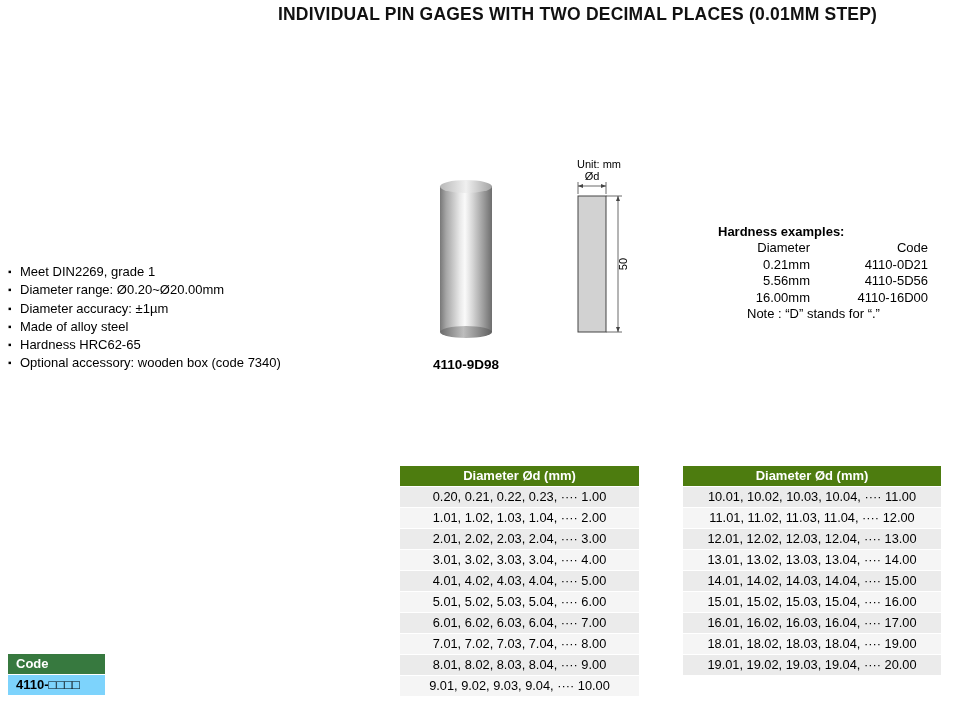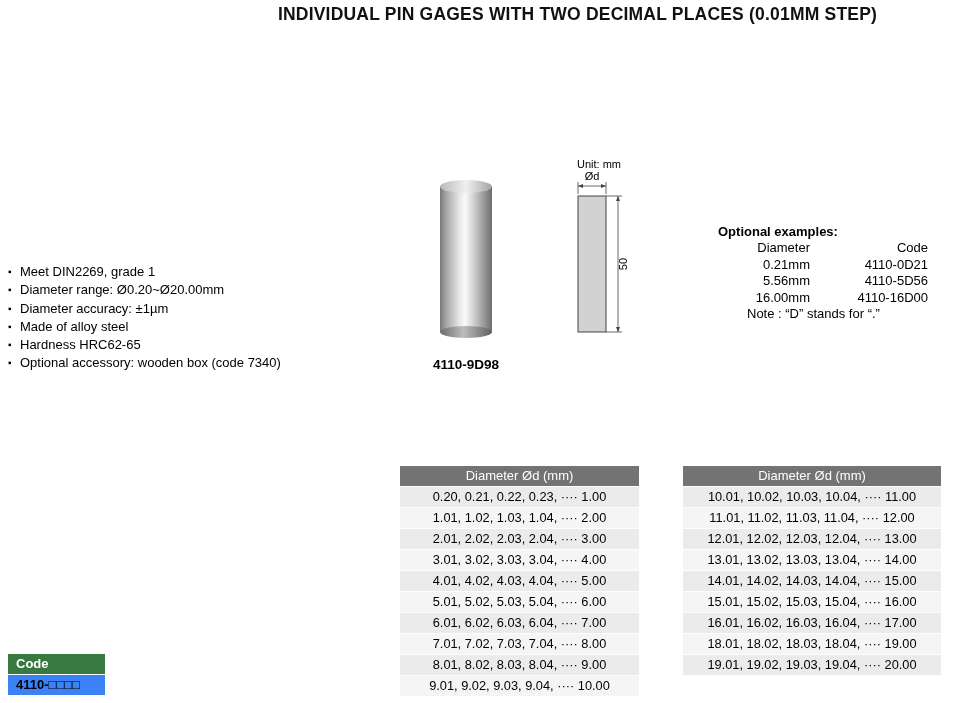--- a/index.html
+++ b/index.html
@@ -61,28 +61,28 @@
 
   
   .ordering { position: absolute; left: 718px; top: 223px; font-size: 13px; width: 210px; }
   .ordering .heading { font-weight: 700; line-height: 17px; }
   .ord-row { display: grid; grid-template-columns: 92px auto; line-height: 16.6px; text-align: right; }
   .ordering .note { line-height: 16.6px; margin-left: 29px; }
 
   
   .code-box { position: absolute; left: 8px; top: 654px; width: 97px; font-size: 13px; }
   .code-header { background: #37793f; color: #fff; font-weight: 700; padding: 2px 8px 3px; }
-  .code-value  { background: #3b82f6; color: #000; font-weight: 700; padding: 2px 8px 3px; margin-top: 1px; }
+  .code-value  { background: #7dd3fc; color: #000; font-weight: 700; padding: 2px 8px 3px; margin-top: 1px; }
 
   
   .dia-table { position: absolute; top: 466px; font-size: 12.8px; }
   .dia-table.left  { left: 400px; width: 239px; }
   .dia-table.right { left: 683px; width: 258px; }
   .t-header {
-    background: #737373; color: #fff; font-weight: 400;
+    background: #4d7c0f; color: #fff; font-weight: 700;
     text-align: center; height: 20px; line-height: 20px; font-size: 13px;
   }
   .t-row {
     height: 20px; line-height: 20px; text-align: center;
     margin-top: 1px; white-space: nowrap;
   }
   .t-row:nth-child(even) { background: #ebebeb; }
   .t-row:nth-child(odd)  { background: #f5f5f5; }
 </style>
 </head>
@@ -138,21 +138,21 @@
 
   <line x1="40" y1="26" x2="56" y2="26" stroke="#444" stroke-width="0.8"></line>
   <line x1="40" y1="162" x2="56" y2="162" stroke="#444" stroke-width="0.8"></line>
   <line x1="52" y1="26" x2="52" y2="162" stroke="#444" stroke-width="0.8"></line>
   <polygon points="52,26 50,31 54,31" fill="#444"></polygon>
   <polygon points="52,162 50,157 54,157" fill="#444"></polygon>
   <text x="61" y="94" text-anchor="middle" font-size="11" fill="#000" transform="rotate(-90 61 94)">50</text>
 </svg>
 
 <div class="ordering">
-  <div class="heading">Optional examples:</div>
+  <div class="heading">Hardness examples:</div>
   <div class="ord-row">
     <span>Diameter</span>
     <span>Code</span>
   </div>
   <div class="ord-row">
     <span>0.21mm</span>
     <span>4110-0D21</span>
   </div>
   <div class="ord-row">
     <span>5.56mm</span>

